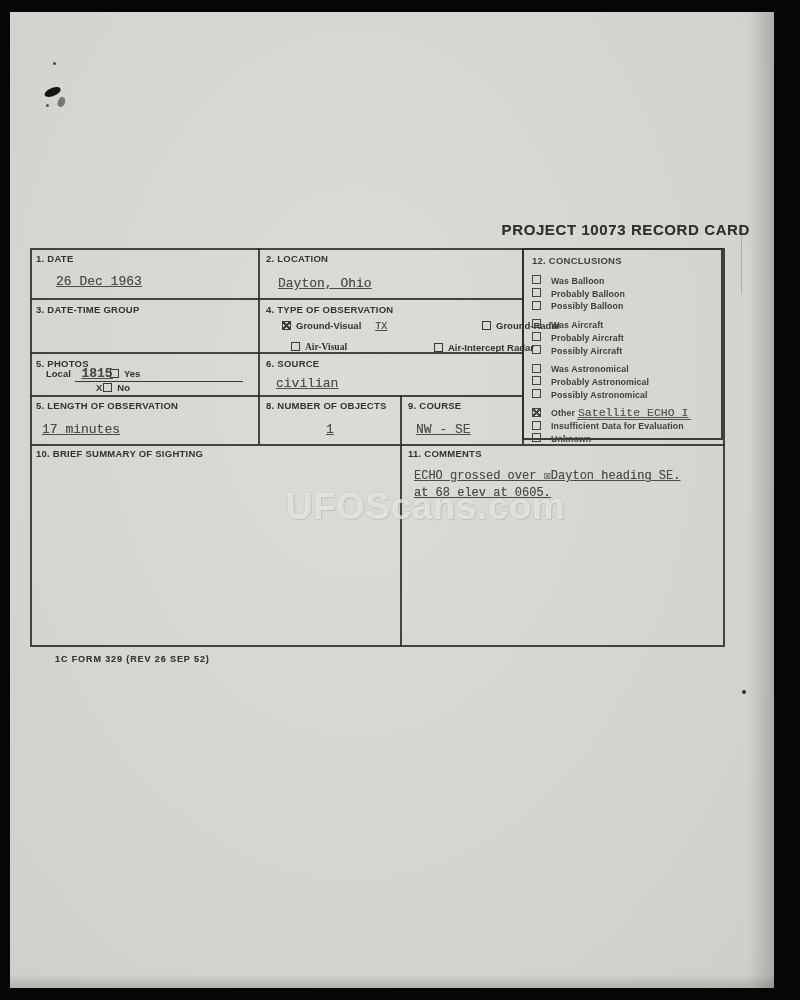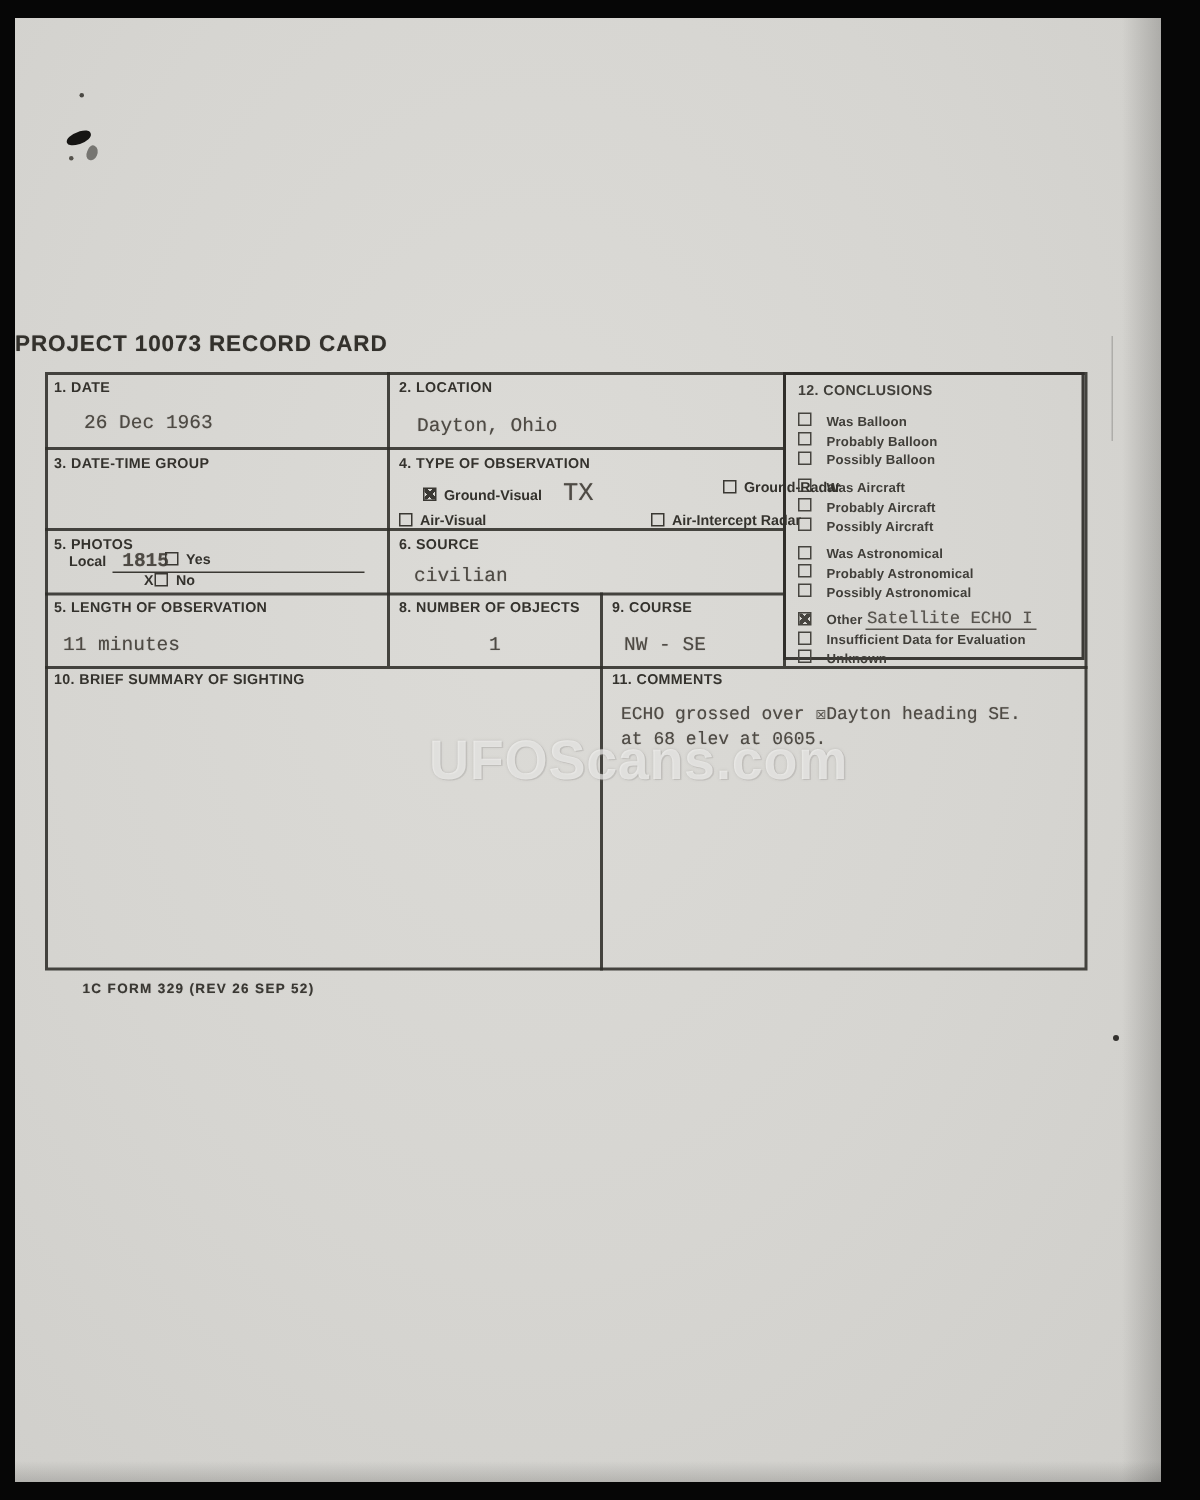--- a/index.html
+++ b/index.html
@@ -19,50 +19,50 @@
 
   .ink-blot{position:absolute;left:34px;top:76px;width:17px;height:8px;background:#161513;
     border-radius:60% 40% 55% 45%;transform:rotate(-18deg);}
   .ink-blot-tail{position:absolute;left:48px;top:85px;width:7px;height:10px;background:rgba(40,38,35,0.55);
     border-radius:40% 60% 50% 50%;transform:rotate(24deg);}
   .speck1{position:absolute;left:43px;top:50px;width:3px;height:3px;background:#4a4843;border-radius:50%;}
   .speck2{position:absolute;left:36px;top:92px;width:3px;height:3px;background:#55524c;border-radius:50%;}
   .dot-right{position:absolute;left:732px;top:678px;width:4px;height:4px;background:#33312e;border-radius:50%;}
 
   .title{
-    position:absolute;left:0;top:209px;width:740px;text-align:left;
+    position:absolute;left:0;top:209px;width:740px;text-align:right;
     font-weight:700;font-size:15px;letter-spacing:0.6px;color:#33312c;
     text-shadow:0 0 0.5px rgba(51,49,44,0.5);
   }
 
   .card{position:absolute;left:20px;top:236px;width:695px;height:399px;}
   .line{position:absolute;background:#2f2d29;opacity:0.88;}
   .card .outer{position:absolute;left:0;top:0;right:0;bottom:0;border:2px solid #2f2d29;opacity:0.88;}
 
   .cell-label{
     position:absolute;font-weight:700;font-size:9.5px;letter-spacing:0.25px;color:#34322d;
     white-space:nowrap;
   }
   .typed{
     font-family:"Liberation Mono","DejaVu Sans Mono","DejaVu Sans",monospace;
-    color:#4e4a44;text-shadow:0 0 0.6px rgba(78,74,68,0.55);white-space:nowrap;
+    color:#4e4a44;text-shadow:0 0 0.6px rgba(78,74,68,0.55);white-space:nowrap;text-decoration:underline;
   }
   .t13{font-size:13px;} .t12{font-size:12px;} .t11{font-size:11.5px;}
   .multiline{white-space:pre-line;line-height:16.5px;}
 
   .cb{display:inline-block;width:7px;height:7px;border:1.3px solid #3a3833;
     vertical-align:middle;flex:0 0 auto;position:relative;top:-1px;background:transparent;}
   .cb.checked{
     background:
       linear-gradient(45deg, transparent 38%, #3a3833 38%, #3a3833 62%, transparent 62%),
       linear-gradient(-45deg, transparent 38%, #3a3833 38%, #3a3833 62%, transparent 62%);
   }
   .opt{position:absolute;font-weight:700;font-size:9.5px;color:#34322d;white-space:nowrap;}
   .opt .cb{margin-right:5px;}
-  .opt .typed-ann{margin-left:14px;font-size:17px;font-weight:400;}
+  .opt .typed-ann{margin-left:14px;font-size:10px;font-weight:400;}
 
   .fill-line{display:inline-block;border-bottom:1.4px solid #3a3833;}
   .dtg-row{position:absolute;font-weight:700;font-size:9.5px;color:#34322d;}
 
   
   .concl-box{position:absolute;left:492px;top:0;width:201px;height:192px;border:2px solid #2f2d29;opacity:0.92;box-sizing:border-box;}
   .c-item{display:flex;align-items:center;margin:0 0 3.2px 8px;height:9.6px;}
   .c-item.gap{margin-top:9px;}
   .c-item .cb{margin-right:10px;}
   .c-item .c-label{font-weight:700;font-size:8.8px;letter-spacing:0.1px;color:#34322d;white-space:nowrap;}
@@ -121,40 +121,40 @@
       </span>
     </div>
 
     <div class="cell-label" style="left:236px;top:56px;">4. TYPE OF OBSERVATION</div>
     <div class="opt" style="left:252px;top:72px;">
       <span class="cb checked"></span><span>Ground-Visual</span><span class="typed typed-ann">TX</span>
     </div>
     <div class="opt" style="left:404px;top:72px;padding-left:48px;">
       <span class="cb"></span><span>Ground-Radar</span>
     </div>
-    <div class="opt" style="left:236px;top:94px;">
+    <div class="opt" style="left:261px;top:94px;font-family:Liberation Serif, serif;">
       <span class="cb"></span><span>Air-Visual</span>
     </div>
     <div class="opt" style="left:404px;top:94px;">
       <span class="cb"></span><span>Air-Intercept Radar</span>
     </div>
 
     <div class="cell-label" style="left:6px;top:110px;">5. PHOTOS</div>
     <div class="opt" style="left:80px;top:120px;">
       <span class="cb"></span><span>Yes</span>
     </div>
     <div class="opt" style="left:66px;top:134px;">
       <span style="margin-right:1px;">X</span><span class="cb"></span><span>No</span>
     </div>
 
     <div class="cell-label" style="left:236px;top:110px;">6. SOURCE</div>
     <div class="typed t13" style="position:absolute;left:246px;top:128px;">civilian</div>
 
     <div class="cell-label" style="left:6px;top:152px;">5. LENGTH OF OBSERVATION</div>
-    <div class="typed t13" style="position:absolute;left:12px;top:174px;">11 minutes</div>
+    <div class="typed t13" style="position:absolute;left:12px;top:174px;">17 minutes</div>
 
     <div class="cell-label" style="left:236px;top:152px;">8. NUMBER OF OBJECTS</div>
     <div class="typed t13" style="position:absolute;left:296px;top:174px;">1</div>
 
     <div class="cell-label" style="left:378px;top:152px;">9. COURSE</div>
     <div class="typed t13" style="position:absolute;left:386px;top:174px;">NW  - SE</div>
 
     <div class="cell-label" style="left:6px;top:200px;">10. BRIEF SUMMARY OF SIGHTING</div>
 
     <div class="cell-label" style="left:378px;top:200px;">11. COMMENTS</div>

